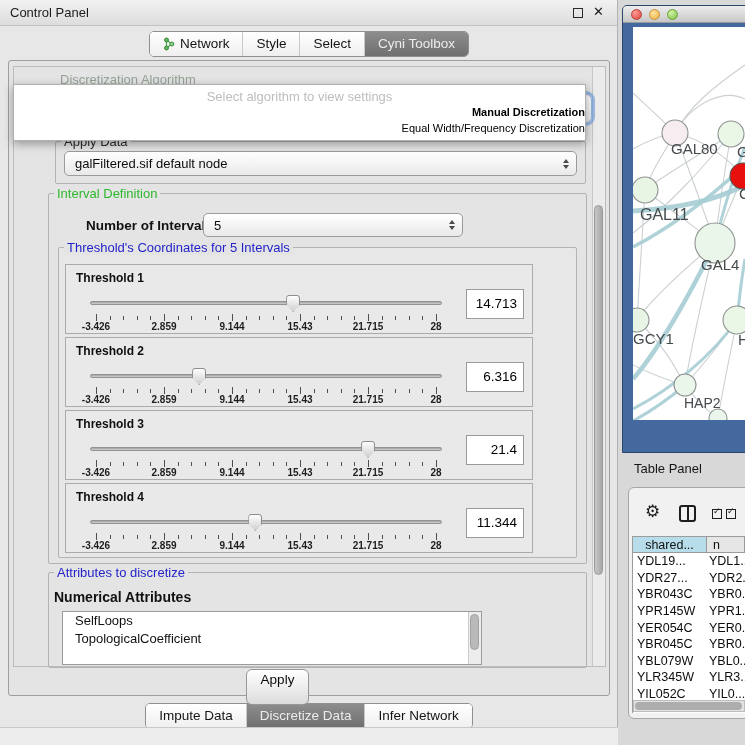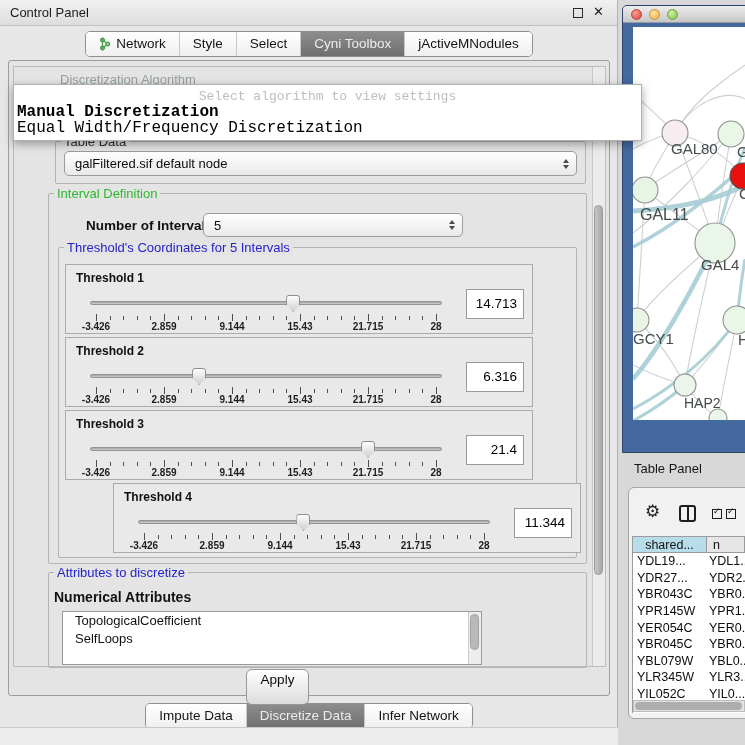--- a/index.html
+++ b/index.html
@@ -27,23 +27,23 @@
   #vscroll-thumb{position:absolute;left:1px;top:138px;width:9px;height:370px;background:linear-gradient(90deg,#c6c6c6,#a8a8a8);border:1px solid #999;border-radius:5px;}
 
   
   .group{position:absolute;border:1px solid #b3b3b3;border-radius:2px;}
   .group-title{position:absolute;background:#e4e4e4;padding:0 3px;font-size:13px;white-space:nowrap;z-index:2;}
   .t-green{color:#2eb82e;} .t-blue{color:#2323c9;} .t-dark{color:#2f2f2f;}
 
   #faint-group-title{position:absolute;left:60px;top:72px;font-size:13px;color:#97a297;z-index:1;}
   #hidden-combo{position:absolute;left:60px;top:94px;width:532px;height:29px;border-radius:6px;background:linear-gradient(#fff,#e8e8e8);border:1px solid #93b2da;box-shadow:0 0 0 3px rgba(100,150,220,.6);z-index:2;}
 
-  #algo-popup{position:absolute;left:13px;top:84px;width:629px;height:57px;background:#ffffff;border:1px solid #b0b0b0;box-shadow:0 3px 9px rgba(0,0,0,.35);z-index:6;font-family:Liberation Mono, monospace;}
+  #algo-popup{position:absolute;left:13px;top:84px;width:573px;height:57px;background:#ffffff;border:1px solid #b0b0b0;box-shadow:0 3px 9px rgba(0,0,0,.35);z-index:6;}
   .popup-hint{text-align:center;color:#bdbdbd;font-size:13px;padding-top:5px;line-height:14px;}
-  .popup-item{font-size:16px;line-height:16px;padding-left:3px;color:#000;}
+  .popup-item{font-size:11px;line-height:16px;padding-left:9px;color:#000;text-align:right;}
   .popup-item.bold{font-weight:bold;}
 
   .combo{position:absolute;background:linear-gradient(#ffffff,#e9e9e9);border:1px solid #9b9b9b;border-radius:5px;font-size:13px;color:#0c0c0c;display:flex;align-items:center;padding:0 10px;z-index:3;}
   .stepper{position:absolute;right:7px;top:50%;transform:translateY(-50%);display:flex;flex-direction:column;gap:2px;}
   .arr-up{width:0;height:0;border-left:3.5px solid transparent;border-right:3.5px solid transparent;border-bottom:4.5px solid #4a4a4a;}
   .arr-dn{width:0;height:0;border-left:3.5px solid transparent;border-right:3.5px solid transparent;border-top:4.5px solid #4a4a4a;}
 
   #table-data-group{left:55px;top:141px;width:531px;height:43px;}
   #table-data-title{left:61px;top:134px;}
   #table-combo{left:64px;top:151px;width:513px;height:25px;}
@@ -134,23 +134,20 @@
         </span>
         <span class="tab">
           <span>Style</span>
         </span>
         <span class="tab">
           <span>Select</span>
         </span>
         <span class="tab selected">
           <span>Cyni Toolbox</span>
         </span>
-        <span class="tab">
-          <span>jActiveMNodules</span>
-        </span>
       </span>
   </div>
 
   <div id="content-frame"></div>
   <div id="inner-frame"></div>
   <div id="vscroll">
     <div id="vscroll-thumb"></div>
   </div>
 
   <span id="faint-group-title">Discretization Algorithm</span>
@@ -158,21 +155,21 @@
 
   <div id="algo-popup">
     <div class="popup-hint">Select algorithm to view settings</div>
     <div id="popup-options">
         <div class="popup-item bold">Manual Discretization</div>
         <div class="popup-item">Equal Width/Frequency Discretization</div>
       </div>
   </div>
 
   <div id="table-data-group" class="group"></div>
-  <span id="table-data-title" class="group-title t-dark">Table Data</span>
+  <span id="table-data-title" class="group-title t-dark">Apply Data</span>
   <div id="table-combo" class="combo">
     <span>galFiltered.sif default node</span>
     <span class="stepper">
         <span class="arr-up"></span>
         <span class="arr-dn"></span>
       </span>
   </div>
 
   <div id="interval-group" class="group"></div>
   <span id="interval-title" class="group-title t-green">Interval Definition</span>
@@ -312,21 +309,21 @@
               <span class="tick-label" style="left: 20%;">2.859</span>
               <span class="tick-label" style="left: 40%;">9.144</span>
               <span class="tick-label" style="left: 60%;">15.43</span>
               <span class="tick-label" style="left: 80%;">21.715</span>
               <span class="tick-label" style="left: 100%;">28</span>
             </div>
             <div class="thumb" style="left: 78.9983%;"></div>
           </div>
           <div class="thr-value">21.4</div>
         </div>
-        <div class="thr-panel" style="top: 235px; margin-left: 48px;">
+        <div class="thr-panel" style="top: 235px;">
           <div class="thr-label">Threshold 4</div>
           <div class="slider-zone">
             <div class="track"></div>
             <div class="ticks">
               <div class="tick major" style="left: 0%;"></div>
               <div class="tick minor" style="left: 4%;"></div>
               <div class="tick minor" style="left: 8%;"></div>
               <div class="tick minor" style="left: 12%;"></div>
               <div class="tick minor" style="left: 16%;"></div>
               <div class="tick major" style="left: 20%;"></div>
@@ -365,22 +362,22 @@
         </div>
       </div>
   </div>
   <span id="thr-title" class="group-title t-blue">Threshold's Coordinates for 5 Intervals</span>
 
   <div id="attr-group" class="group"></div>
   <span id="attr-title" class="group-title t-blue">Attributes to discretize</span>
   <span id="attr-subtitle">Numerical Attributes</span>
   <div id="attr-list">
     <div id="attr-items">
+        <div class="attr-item">SelfLoops</div>
         <div class="attr-item">TopologicalCoefficient</div>
-        <div class="attr-item">SelfLoops</div>
       </div>
     <div id="attr-scroll">
       <div id="attr-scroll-thumb"></div>
     </div>
   </div>
 
   <div id="apply-btn">Apply</div>
 
   <div id="bottom-tabs-wrap" class="tabs-wrap">
     <span class="tabstrip" id="bottom-tabs">

